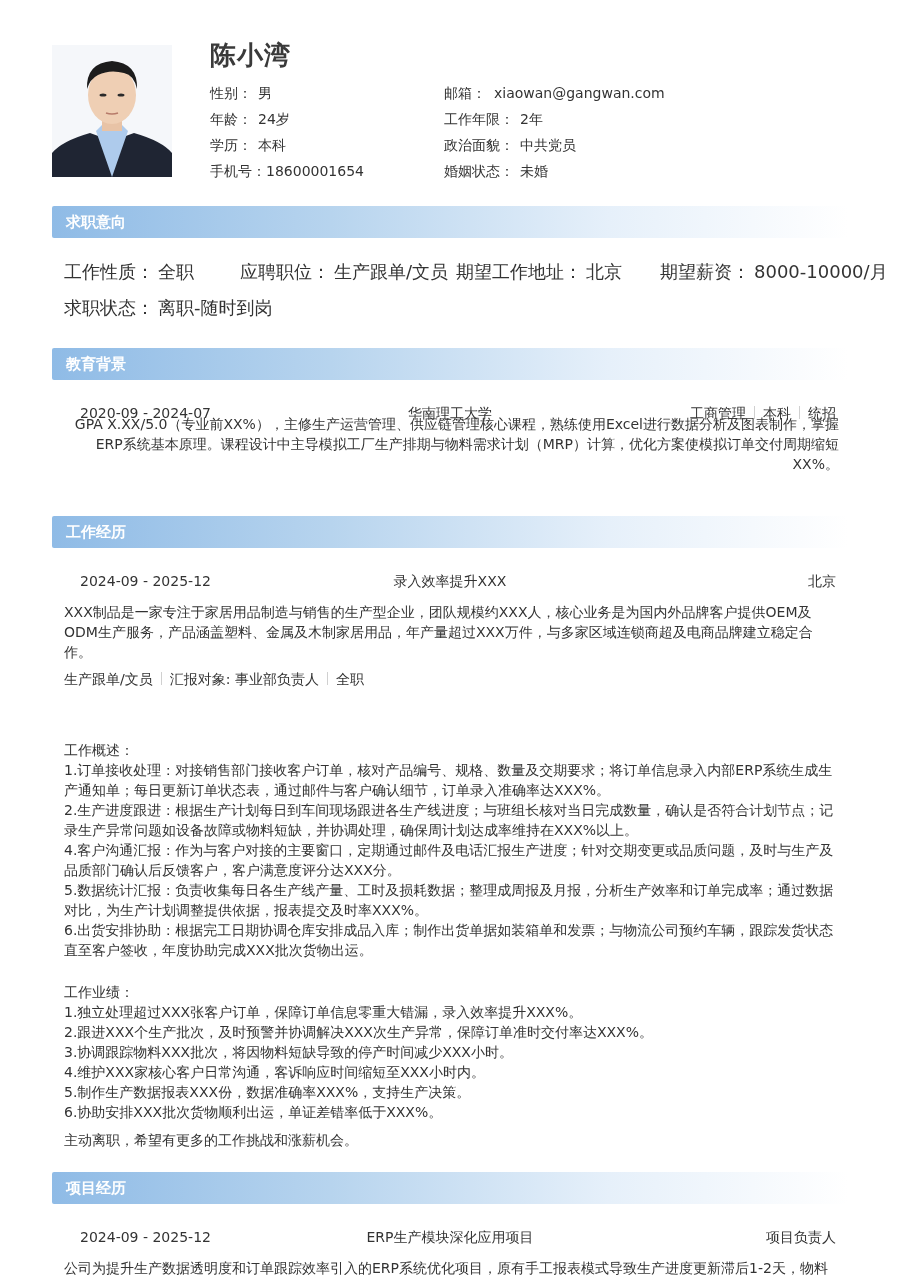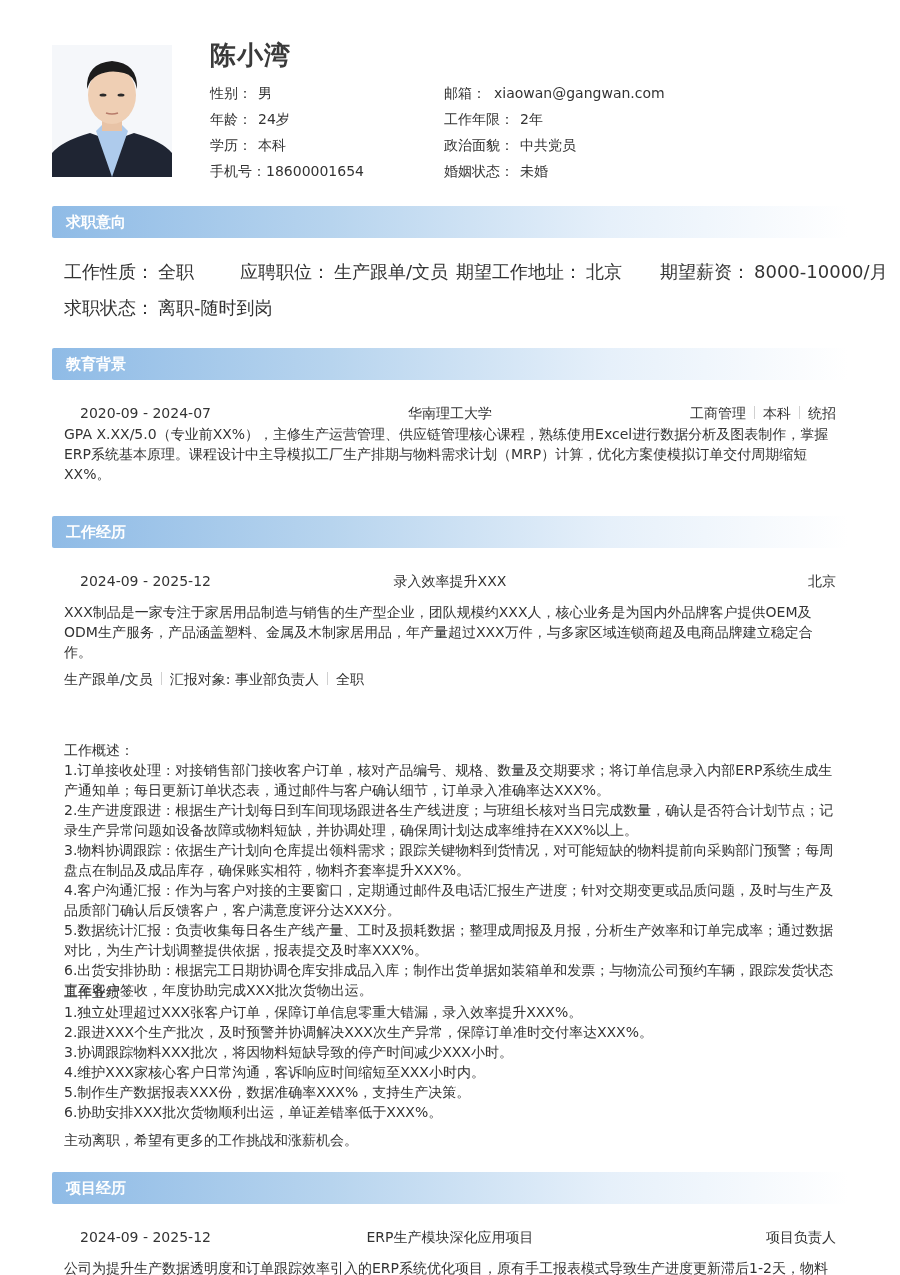--- a/index.html
+++ b/index.html
@@ -83,38 +83,37 @@
 <div class="intent" style="left:64px; top:298px;"><span>求职状态：</span><span style="margin-left:4px">离职-随时到岗</span></div>
 
 <div class="section-bar" style="top:348px;">
   <span class="title">教育背景</span>
 </div>
 <div class="row3" style="top:402px;">
   <span class="l">2020-09 - 2024-07</span>
   <span class="c">华南理工大学</span>
   <span class="r"><span>工商管理</span><span class="sep"></span><span>本科</span><span class="sep"></span><span>统招</span></span>
 </div>
-<div class="para" style="top:424px;">GPA X.XX/5.0（专业前XX%），主修生产运营管理、供应链管理核心课程，熟练使用Excel进行数据分析及图表制作，掌握ERP系统基本原理。课程设计中主导模拟工厂生产排期与物料需求计划（MRP）计算，优化方案使模拟订单交付周期缩短XX%。</div>
+<div class="para" style="top:414px;text-align:right;">GPA X.XX/5.0（专业前XX%），主修生产运营管理、供应链管理核心课程，熟练使用Excel进行数据分析及图表制作，掌握ERP系统基本原理。课程设计中主导模拟工厂生产排期与物料需求计划（MRP）计算，优化方案使模拟订单交付周期缩短XX%。</div>
 
 <div class="section-bar" style="top:516px;">
   <span class="title">工作经历</span>
 </div>
 <div class="row3" style="top:570px;">
   <span class="l">2024-09 - 2025-12</span>
   <span class="c">录入效率提升XXX</span>
   <span class="r">北京</span>
 </div>
 <div class="para" style="top:602px;">XXX制品是一家专注于家居用品制造与销售的生产型企业，团队规模约XXX人，核心业务是为国内外品牌客户提供OEM及ODM生产服务，产品涵盖塑料、金属及木制家居用品，年产量超过XXX万件，与多家区域连锁商超及电商品牌建立稳定合作。</div>
 <div class="para" style="top:669px;"><span>生产跟单/文员</span><span class="sep"></span><span>汇报对象: 事业部负责人</span><span class="sep"></span><span>全职</span></div>
 
 <div class="para" style="top:704px;margin-top:36px;">
   <p>工作概述：</p>
   <p>1.订单接收处理：对接销售部门接收客户订单，核对产品编号、规格、数量及交期要求；将订单信息录入内部ERP系统生成生产通知单；每日更新订单状态表，通过邮件与客户确认细节，订单录入准确率达XXX%。</p>
   <p>2.生产进度跟进：根据生产计划每日到车间现场跟进各生产线进度；与班组长核对当日完成数量，确认是否符合计划节点；记录生产异常问题如设备故障或物料短缺，并协调处理，确保周计划达成率维持在XXX%以上。</p>
-  <p>3.物料协调跟踪：依据生产计划向仓库提出领料需求；跟踪关键物料到货情况，对可能短缺的物料提前向采购部门预警；每周盘点在制品及成品库存，确保账实相符，物料齐套率提升XXX%。</p>
   <p>4.客户沟通汇报：作为与客户对接的主要窗口，定期通过邮件及电话汇报生产进度；针对交期变更或品质问题，及时与生产及品质部门确认后反馈客户，客户满意度评分达XXX分。</p>
   <p>5.数据统计汇报：负责收集每日各生产线产量、工时及损耗数据；整理成周报及月报，分析生产效率和订单完成率；通过数据对比，为生产计划调整提供依据，报表提交及时率XXX%。</p>
   <p>6.出货安排协助：根据完工日期协调仓库安排成品入库；制作出货单据如装箱单和发票；与物流公司预约车辆，跟踪发货状态直至客户签收，年度协助完成XXX批次货物出运。</p>
 </div>
 
 <div class="para" style="top:982px;">
   <p>工作业绩：</p>
   <p>1.独立处理超过XXX张客户订单，保障订单信息零重大错漏，录入效率提升XXX%。</p>
   <p>2.跟进XXX个生产批次，及时预警并协调解决XXX次生产异常，保障订单准时交付率达XXX%。</p>
   <p>3.协调跟踪物料XXX批次，将因物料短缺导致的停产时间减少XXX小时。</p>

